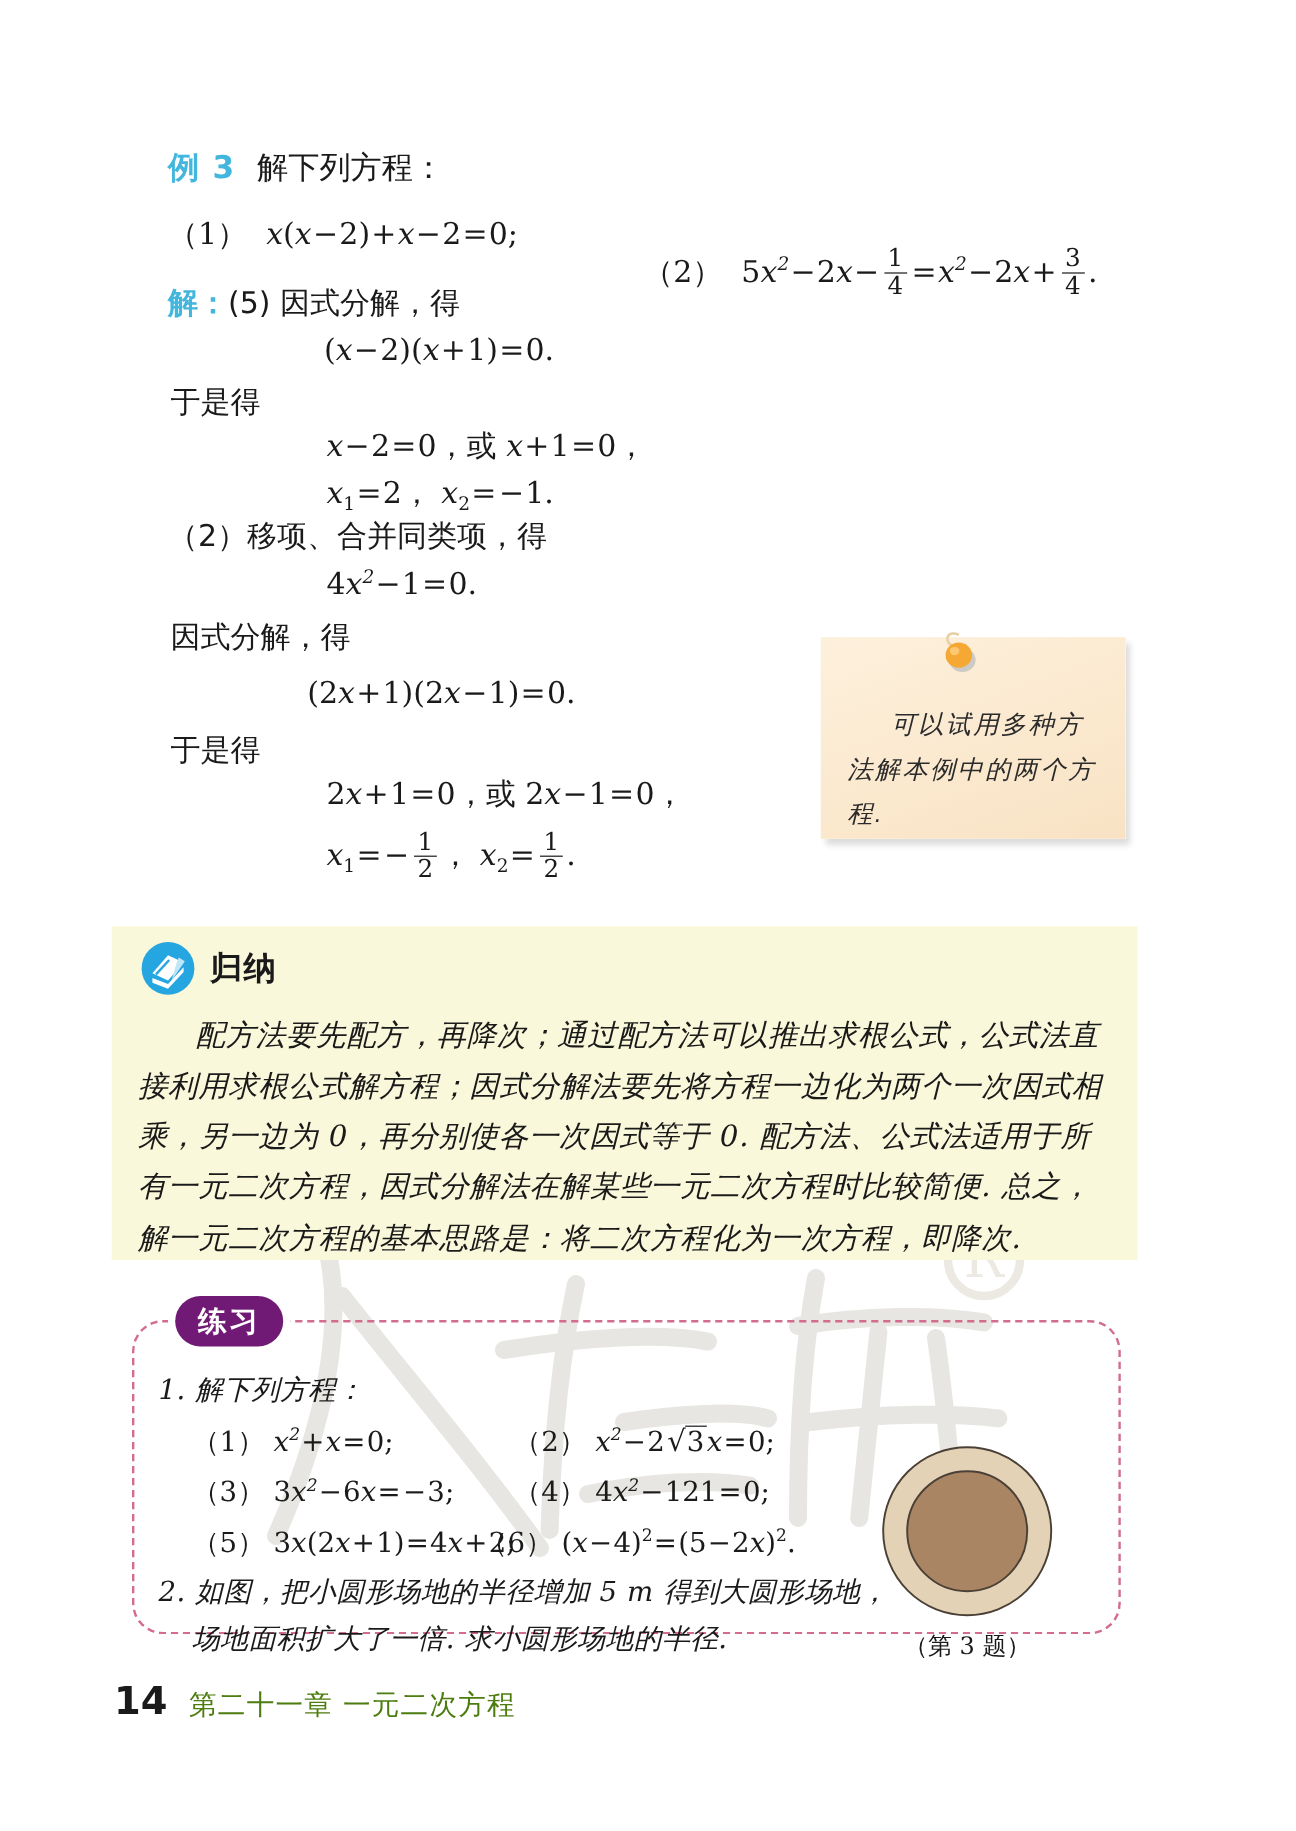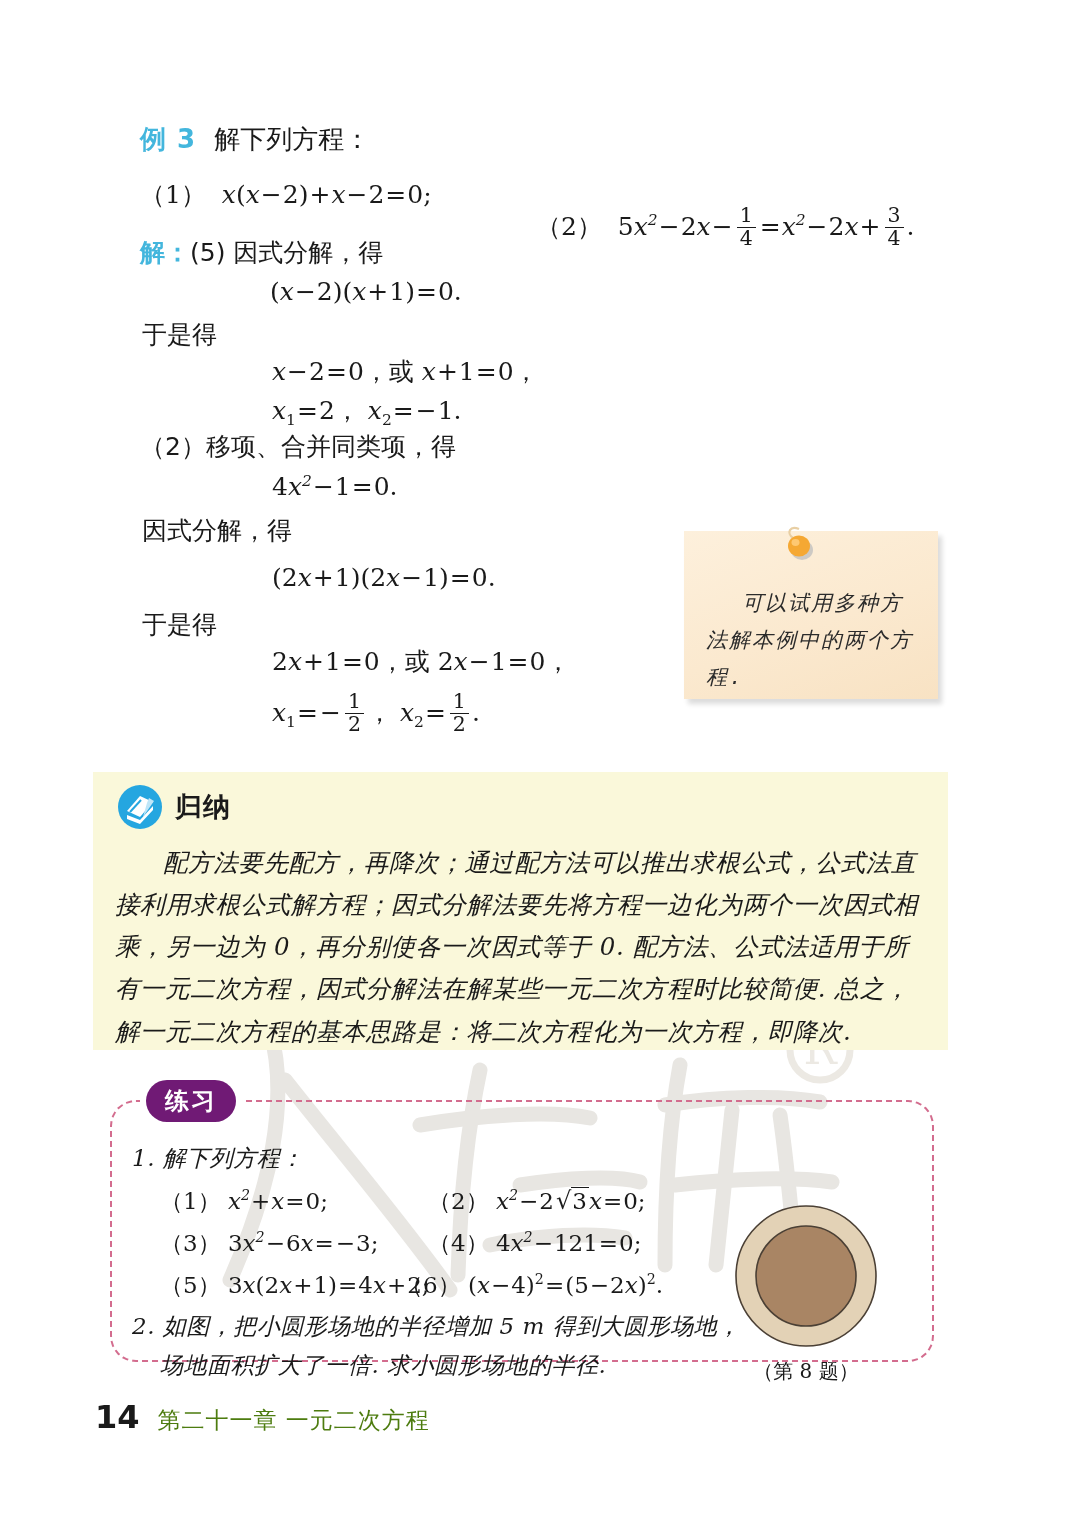--- a/index.html
+++ b/index.html
@@ -102,41 +102,41 @@
   }
   .line { position: absolute; white-space: nowrap; }
   .l-sol   { left: 140px; top: 236px; font-size: 25px; font-family: "DejaVu Sans", sans-serif; }
   .l-fact1 { left: 270px; top: 277px; }
   .l-yus1  { left: 142px; top: 318px; font-size: 25px; font-family:"DejaVu Sans",sans-serif; }
   .l-roots1a { left: 272px; top: 355px; }
   .l-roots1b { left: 272px; top: 394px; }
   .l-p2    { left: 140px; top: 430px; font-size: 25px; font-family:"DejaVu Sans",sans-serif; }
   .l-simp  { left: 272px; top: 472px; }
   .l-fact2lab { left: 142px; top: 514px; font-size: 25px; font-family:"DejaVu Sans",sans-serif; }
-  .l-fact2 { left: 272px; top: 563px; }
+  .l-fact2 { left: 256px; top: 563px; }
   .l-yus2  { left: 142px; top: 608px; font-size: 25px; font-family:"DejaVu Sans",sans-serif; }
   .l-roots2a { left: 272px; top: 645px; }
   .l-roots2b { left: 272px; top: 692px; }
 
   
   #sticky-note {
     position: absolute;
     left: 684px;
     top: 531px;
     width: 254px;
     height: 168px;
     background: linear-gradient(160deg, #fdf0dc 0%, #fbe9cf 55%, #f8e2c3 100%);
     box-shadow: 4px 5px 5px rgba(0,0,0,0.14);
   }
   #sticky-note .note-text {
     position: absolute;
     left: 22px;
     top: 56px;
     width: 214px;
-    font-family: Liberation Mono, monospace;
+    font-family: Liberation Sans, sans-serif;
     font-style: italic;
     font-size: 21px;
     line-height: 1.75;
     letter-spacing: 2px;
     color: #2b2b2b;
     text-indent: 36px;
   }
   .pin {
     position: absolute;
     left: 96px;
@@ -416,18 +416,18 @@
   （6）&nbsp;(<span class="mi">x</span><span class="op">−</span>4)<span class="supn">2</span><span class="op">=</span>(5<span class="op">−</span>2<span class="mi">x</span>)<span class="supn">2</span>.
 </div>
 
 <div class="ex-line p2a ex-cn">2. 如图，把小圆形场地的半径增加 5 m 得到大圆形场地，</div>
 <div class="ex-line p2b ex-cn">场地面积扩大了一倍. 求小圆形场地的半径.</div>
 
 <svg id="figure-2" viewBox="0 0 148 148" xmlns="http://www.w3.org/2000/svg">
   <circle cx="74" cy="74" r="70" fill="#e3d2b6" stroke="#4b4035" stroke-width="1.6"></circle>
   <circle cx="74" cy="74" r="50" fill="#a98564" stroke="#4b4035" stroke-width="1.6"></circle>
 </svg>
-<div id="figure-caption">（第 8 题）</div>
+<div id="figure-caption">（第 3 题）</div>
 
 <div id="footer">
   <span class="pg-num">14</span>
   <span class="pg-chapter">第二十一章   一元二次方程</span>
 </div>
 
 </body></html>

